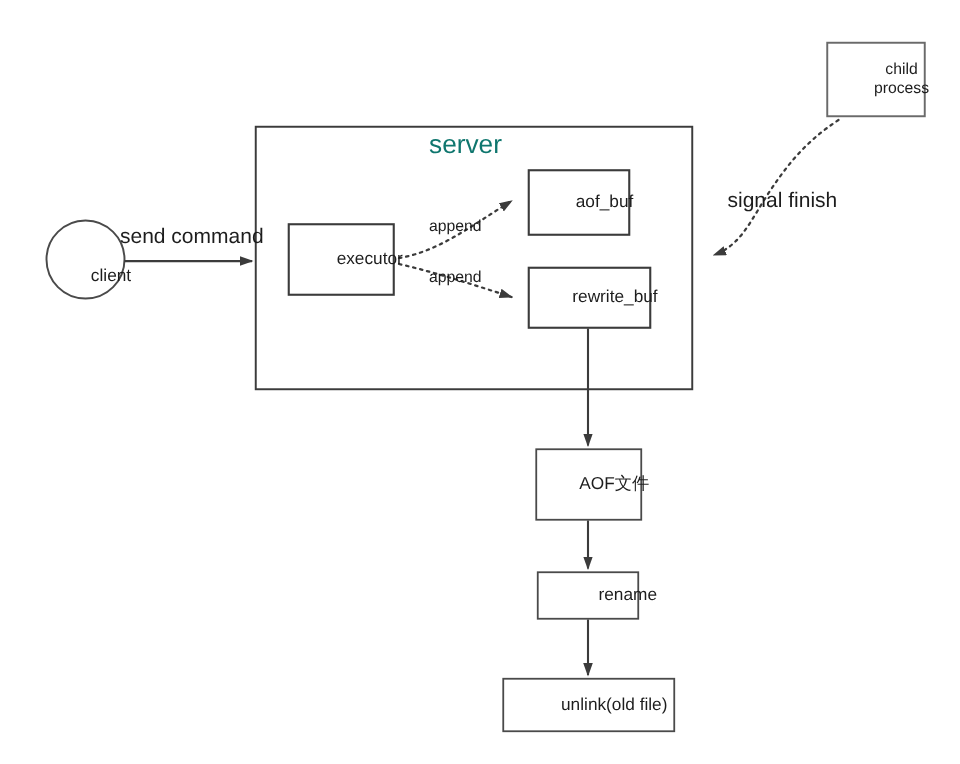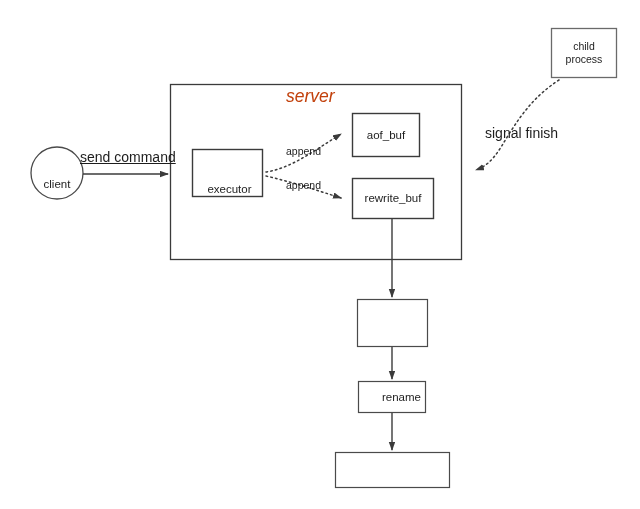--- a/index.html
+++ b/index.html
@@ -29,35 +29,35 @@
     position: absolute;
     display: flex;
     align-items: center;
     justify-content: center;
     text-align: center;
     font-size: 11.5px;
     line-height: 1.25;
     color: #1d1d1d;
     white-space: pre-line;
     pointer-events: none;
+    padding-left: 17px;
   }
   .edge-label {
     position: absolute;
     font-size: 14px;
     color: #1d1d1d;
     white-space: nowrap;
     line-height: 1.1;
   }
   .title-label {
     position: absolute;
     font-size: 17.5px;
-    color: #c2410c;
+    color: #0f766e;
     white-space: nowrap;
     line-height: 1.1;
-    font-style: italic;
   }
   .small-label {
     font-size: 10.5px;
   }
 </style>
 </head>
 <body>
 
 <div id="canvas">
 
@@ -101,34 +101,36 @@
 
     <line x1="392" y1="347" x2="392" y2="379" stroke="#3b3b3b" stroke-width="1.4" marker-end="url(#arrow-solid)"></line>
 
     <line x1="392" y1="413" x2="392" y2="450" stroke="#3b3b3b" stroke-width="1.4" marker-end="url(#arrow-solid)"></line>
   </svg>
 
   <div class="title-label" style="left:286px; top:87px;">server</div>
 
   <div class="node-label" style="left:31px; top:158px; width:52px; height:52px;">client</div>
 
-  <div class="node-label" style="left:192px; top:165px; width:75px; height:48px;border-radius:17px;">executor</div>
+  <div class="node-label" style="left:192px; top:149px; width:75px; height:48px;border-radius:17px;">executor</div>
 
   <div class="node-label" style="left:352px; top:178px; width:82px; height:41px;">rewrite_buf</div>
 
   <div class="node-label" style="left:352px; top:113px; width:68px; height:44px;">aof_buf</div>
 
   <div class="node-label small-label" style="left:551px; top:28px; width:66px; height:50px;">child
 process</div>
 
+  <div class="node-label" style="left:357px; top:299px; width:71px; height:48px;">AOF文件</div>
 
   <div class="node-label" style="left:358px; top:381px; width:87px; height:32px;">rename</div>
 
+  <div class="node-label" style="left:335px; top:452px; width:115px; height:36px;">unlink(old file)</div>
 
-  <div class="edge-label" style="left:80px; top:150px;text-decoration:underline;">send command</div>
+  <div class="edge-label" style="left:80px; top:150px;">send command</div>
 
   <div class="edge-label small-label" style="left:286px; top:146px;">append</div>
 
   <div class="edge-label small-label" style="left:286px; top:180px;">append</div>
 
   <div class="edge-label" style="left:485px; top:126px;">signal finish</div>
 
 </div>
 
 </body></html>

